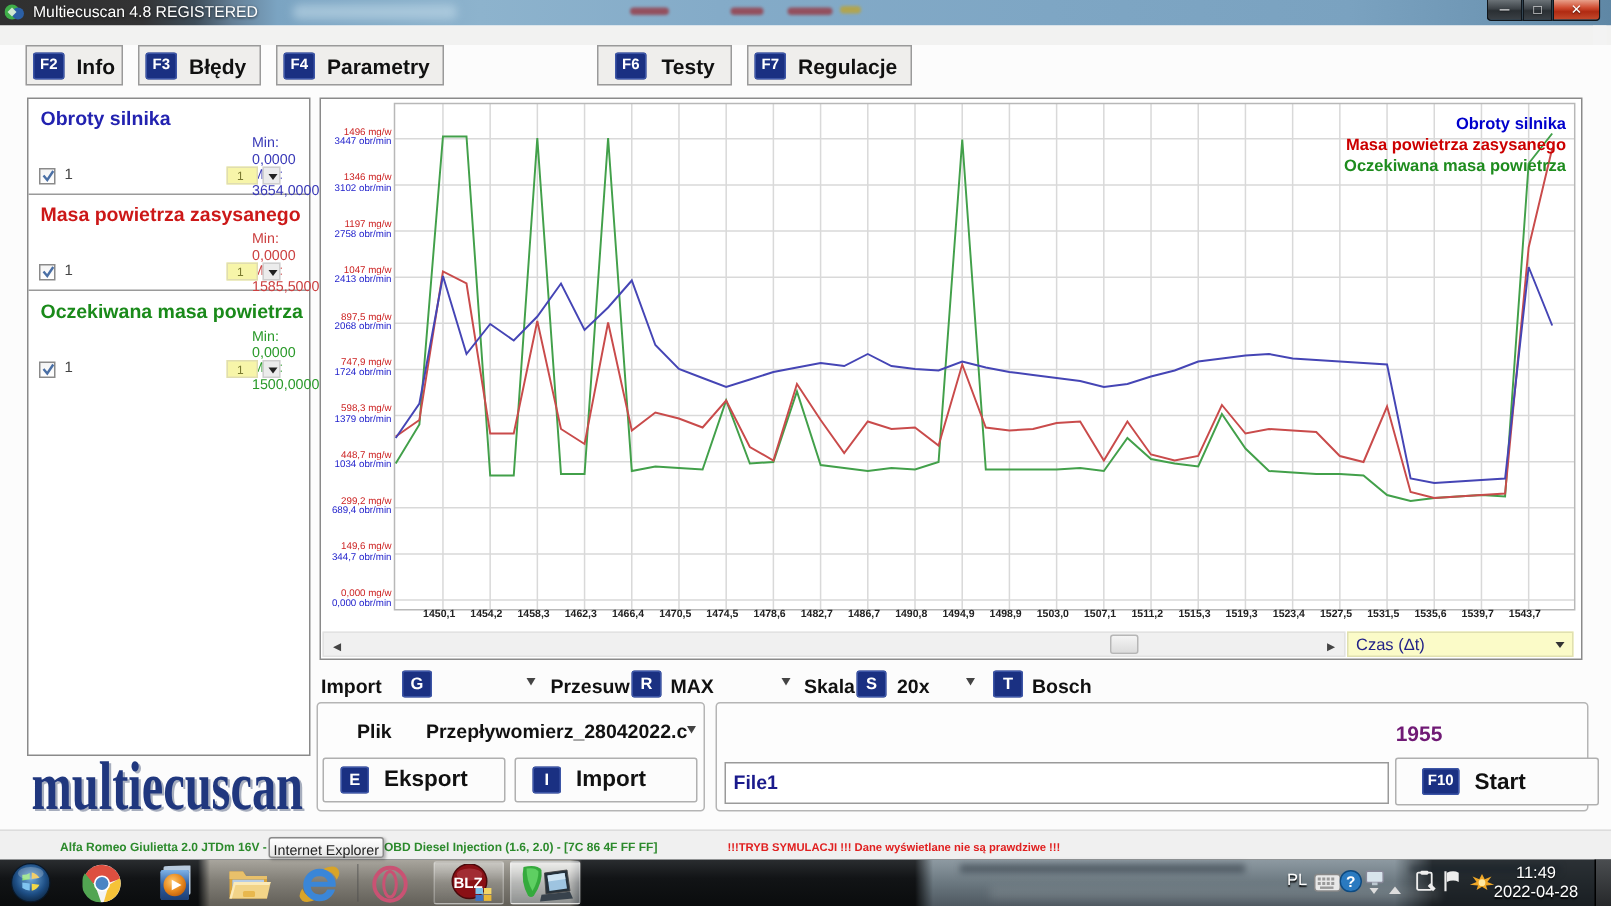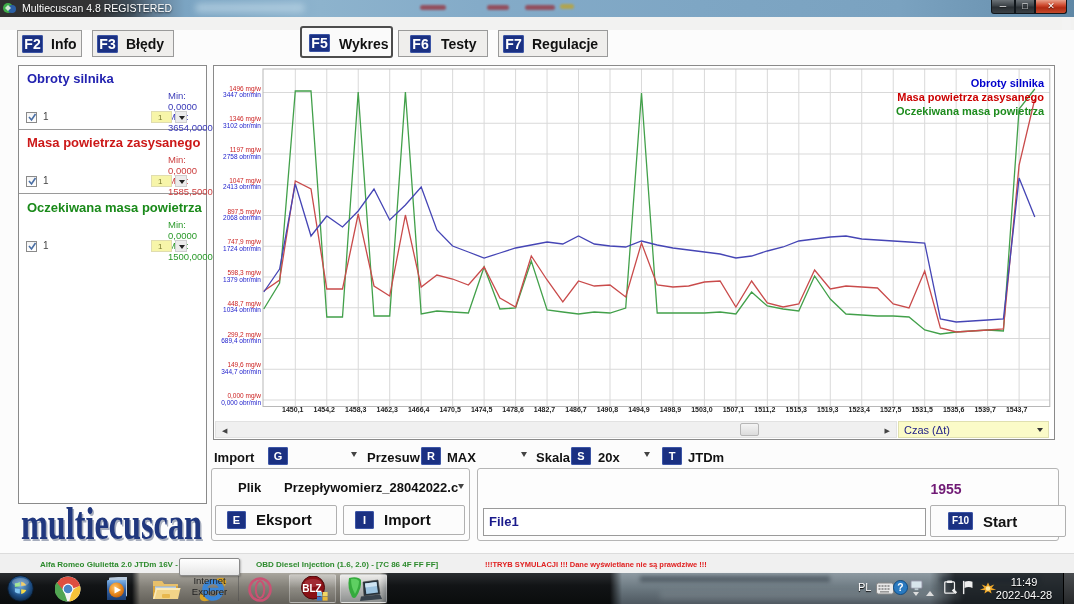--- a/index.html
+++ b/index.html
@@ -19,21 +19,21 @@
 #btn-max { left:1015px; width:20px; background:linear-gradient(#6b7277,#3c4247 45%,#2a2f33 55%,#3a4045); }
 #btn-close { left:1035px; width:32px; background:linear-gradient(#e8a08a,#cf4b30 40%,#b02a12 60%,#c34a2c); border-bottom-right-radius:3px; }
 .winbtn span { display:block; text-align:center; color:#fff; font-size:9px; line-height:13px; text-shadow:0 1px 1px rgba(0,0,0,.6); }
 
 #topstrip { position:absolute; left:0; top:17px; width:1074px; height:13px; background:#f2f2f1; }
 #mainbg { position:absolute; left:0; top:30px; width:1074px; height:523px; background:#fcfcfc; }
 
 
 .tab { position:absolute; top:30px; height:27px; background:#efeeec; border:1px solid #9a9a9a; }
 .tab .badge { position:absolute; left:4px; top:4px; width:21px; height:18px; background:#1a3082; color:#fff;
-  font-size:14px; font-weight:bold; text-align:center; line-height:18px; border-radius:2px; box-shadow:inset 0 0 0 1px #3c55a6; }
+  font-size:10px; font-weight:bold; text-align:center; line-height:18px; border-radius:2px; box-shadow:inset 0 0 0 1px #3c55a6; }
 .tab .lbl { position:absolute; left:33px; top:5px; font-size:14px; font-weight:bold; color:#111; white-space:nowrap; }
 .tab.active { top:26px; height:32px; background:#fafafa; border:2px solid #4d4d4d; border-radius:3px; }
 .tab.active .badge { left:7px; top:6px; }
 .tab.active .lbl { left:37px; top:8px; }
 
 
 #lpanel { position:absolute; left:18px; top:65px; width:189px; height:439px; background:#fff; border:1px solid #8a8a8a; }
 .sec { position:absolute; left:0; width:187px; height:64px; border-bottom:1px solid #9a9a9a; }
 .sec .t { position:absolute; left:8px; top:5px; font-size:13px; font-weight:bold; }
 .sec .mm { position:absolute; left:101px; top:25px; font-size:9.5px; line-height:10.5px;margin-left:48px; }
@@ -73,21 +73,21 @@
 .btn .lbl { position:absolute; left:40px; top:5px; font-size:15px; font-weight:bold; color:#111; }
 #file1 { position:absolute; left:483px; top:508px; width:443px; height:28px; background:#fff; border:1px solid #9a9a9a; font-size:13px; font-weight:bold; color:#1a1a8c; padding:5px 0 0 5px; }
 
 
 
 
 
 #status { position:absolute; left:0; top:553px; width:1074px; height:20px; background:#f0f0f0; border-top:1px solid #dcdcdc; font-size:8px; font-weight:bold; white-space:nowrap; }
 #status .g { position:absolute; top:6px; color:#2c8a2c; }
 #status .r { position:absolute; top:6px; color:#e02020; font-size:7.5px; }
-#tooltip { position:absolute; left:179px; top:558px; width:61px; height:14px; z-index:5; background:linear-gradient(#ffffff,#e6e6e6); border:1px solid #8a8a8a; border-radius:2px; font-size:9.5px; color:#222; text-align:center; padding-top:16px; box-shadow:1px 1px 2px rgba(0,0,0,.25); }
+#tooltip { position:absolute; left:179px; top:558px; width:77px; height:14px; z-index:5; background:linear-gradient(#ffffff,#e6e6e6); border:1px solid #8a8a8a; border-radius:2px; font-size:9.5px; color:#222; text-align:center; padding-top:3px; box-shadow:1px 1px 2px rgba(0,0,0,.25); }
 
 
 #taskbar { position:absolute; left:0; top:573px; width:1074px; height:31px; background:linear-gradient(#2a2d30,#121416 40%,#0a0c0d); }
 #taskbar .patch1 { position:absolute; left:132px; top:0; width:256px; height:31px; background:linear-gradient(#a9a69e,#827f77 45%,#625f58); -webkit-mask-image:linear-gradient(to right,transparent,#000 8px,#000 calc(100% - 8px),transparent); }
 #taskbar .patch2 { position:absolute; left:610px; top:0; width:464px; height:31px; background:linear-gradient(#8e9aa2,#6b7880 50%,#4e5860); -webkit-mask-image:linear-gradient(to right,transparent,#000 12px); }
 #taskbar .patch3 { position:absolute; left:930px; top:0; width:144px; height:31px; background:rgba(6,8,11,.72); -webkit-mask-image:linear-gradient(to right,transparent,#000 25px); }
 .tbtn { position:absolute; top:1px; width:47px; height:29px; border:1px solid rgba(255,255,255,.25); border-radius:2px; background:linear-gradient(rgba(255,255,255,.42),rgba(255,255,255,.12) 50%,rgba(255,255,255,.05)); }
 #clock { position:absolute; left:988px; top:3px; width:72px; color:#fff; font-size:11px; text-align:center; line-height:12.5px; text-shadow:0 1px 1px #000; }
 #showdesk { position:absolute; left:1063px; top:0; width:11px; height:31px; background:linear-gradient(#4a4d50,#26282a); border-left:1px solid #000; }
 </style>
@@ -123,23 +123,23 @@
 <div id="mainbg"></div>
 
 <div class="tab" style="left:17px;width:65px;">
       <div class="badge">F2</div>
       <div class="lbl">Info</div>
     </div>
 <div class="tab" style="left:92px;width:82px;">
       <div class="badge">F3</div>
       <div class="lbl">Błędy</div>
     </div>
-<div class="tab active" style="left:300px;width:93px;">
-      <div class="badge">F5</div>
-      <div class="lbl">Wykres</div>
+<div class="tab" style="left:184px;width:112px;">
+      <div class="badge">F4</div>
+      <div class="lbl">Parametry</div>
     </div>
 <div class="tab" style="left:398px;width:90px;">
       <div class="badge" style="left:11px;">F6</div>
       <div class="lbl" style="left:42px;">Testy</div>
     </div>
 <div class="tab" style="left:498px;width:110px;">
       <div class="badge">F7</div>
       <div class="lbl">Regulacje</div>
     </div>
 
@@ -285,21 +285,21 @@
 <div class="ctl-dd" style="left:351px;"></div>
 <div class="ctl-lbl" style="left:367px;">Przesuw</div>
 <div class="kbadge ctl-badge" style="left:421px;">R</div>
 <div class="ctl-lbl" style="left:447px;">MAX</div>
 <div class="ctl-dd" style="left:521px;"></div>
 <div class="ctl-lbl" style="left:536px;">Skala</div>
 <div class="kbadge ctl-badge" style="left:571px;">S</div>
 <div class="ctl-lbl" style="left:598px;">20x</div>
 <div class="ctl-dd" style="left:644px;"></div>
 <div class="kbadge ctl-badge" style="left:662px;">T</div>
-<div class="ctl-lbl" style="left:688px;">JTDm</div>
+<div class="ctl-lbl" style="left:688px;">Bosch</div>
 
 <div class="gbox" id="gb1"></div>
 <div class="gbox" id="gb2"></div>
 <div class="ctl-lbl" style="left:219px;top:480px;font-size:13px;padding-left:19px;">Plik</div>
 <div class="ctl-lbl" style="left:284px;top:480px;font-size:13px;">Przepływomierz_28042022.c</div>
 <div class="ctl-dd" style="left:458px;top:484px;"></div>
 <div class="btn" style="left:215px;width:122px;">
       <div class="badge">E</div>
       <div class="lbl">Eksport</div>
     </div>

